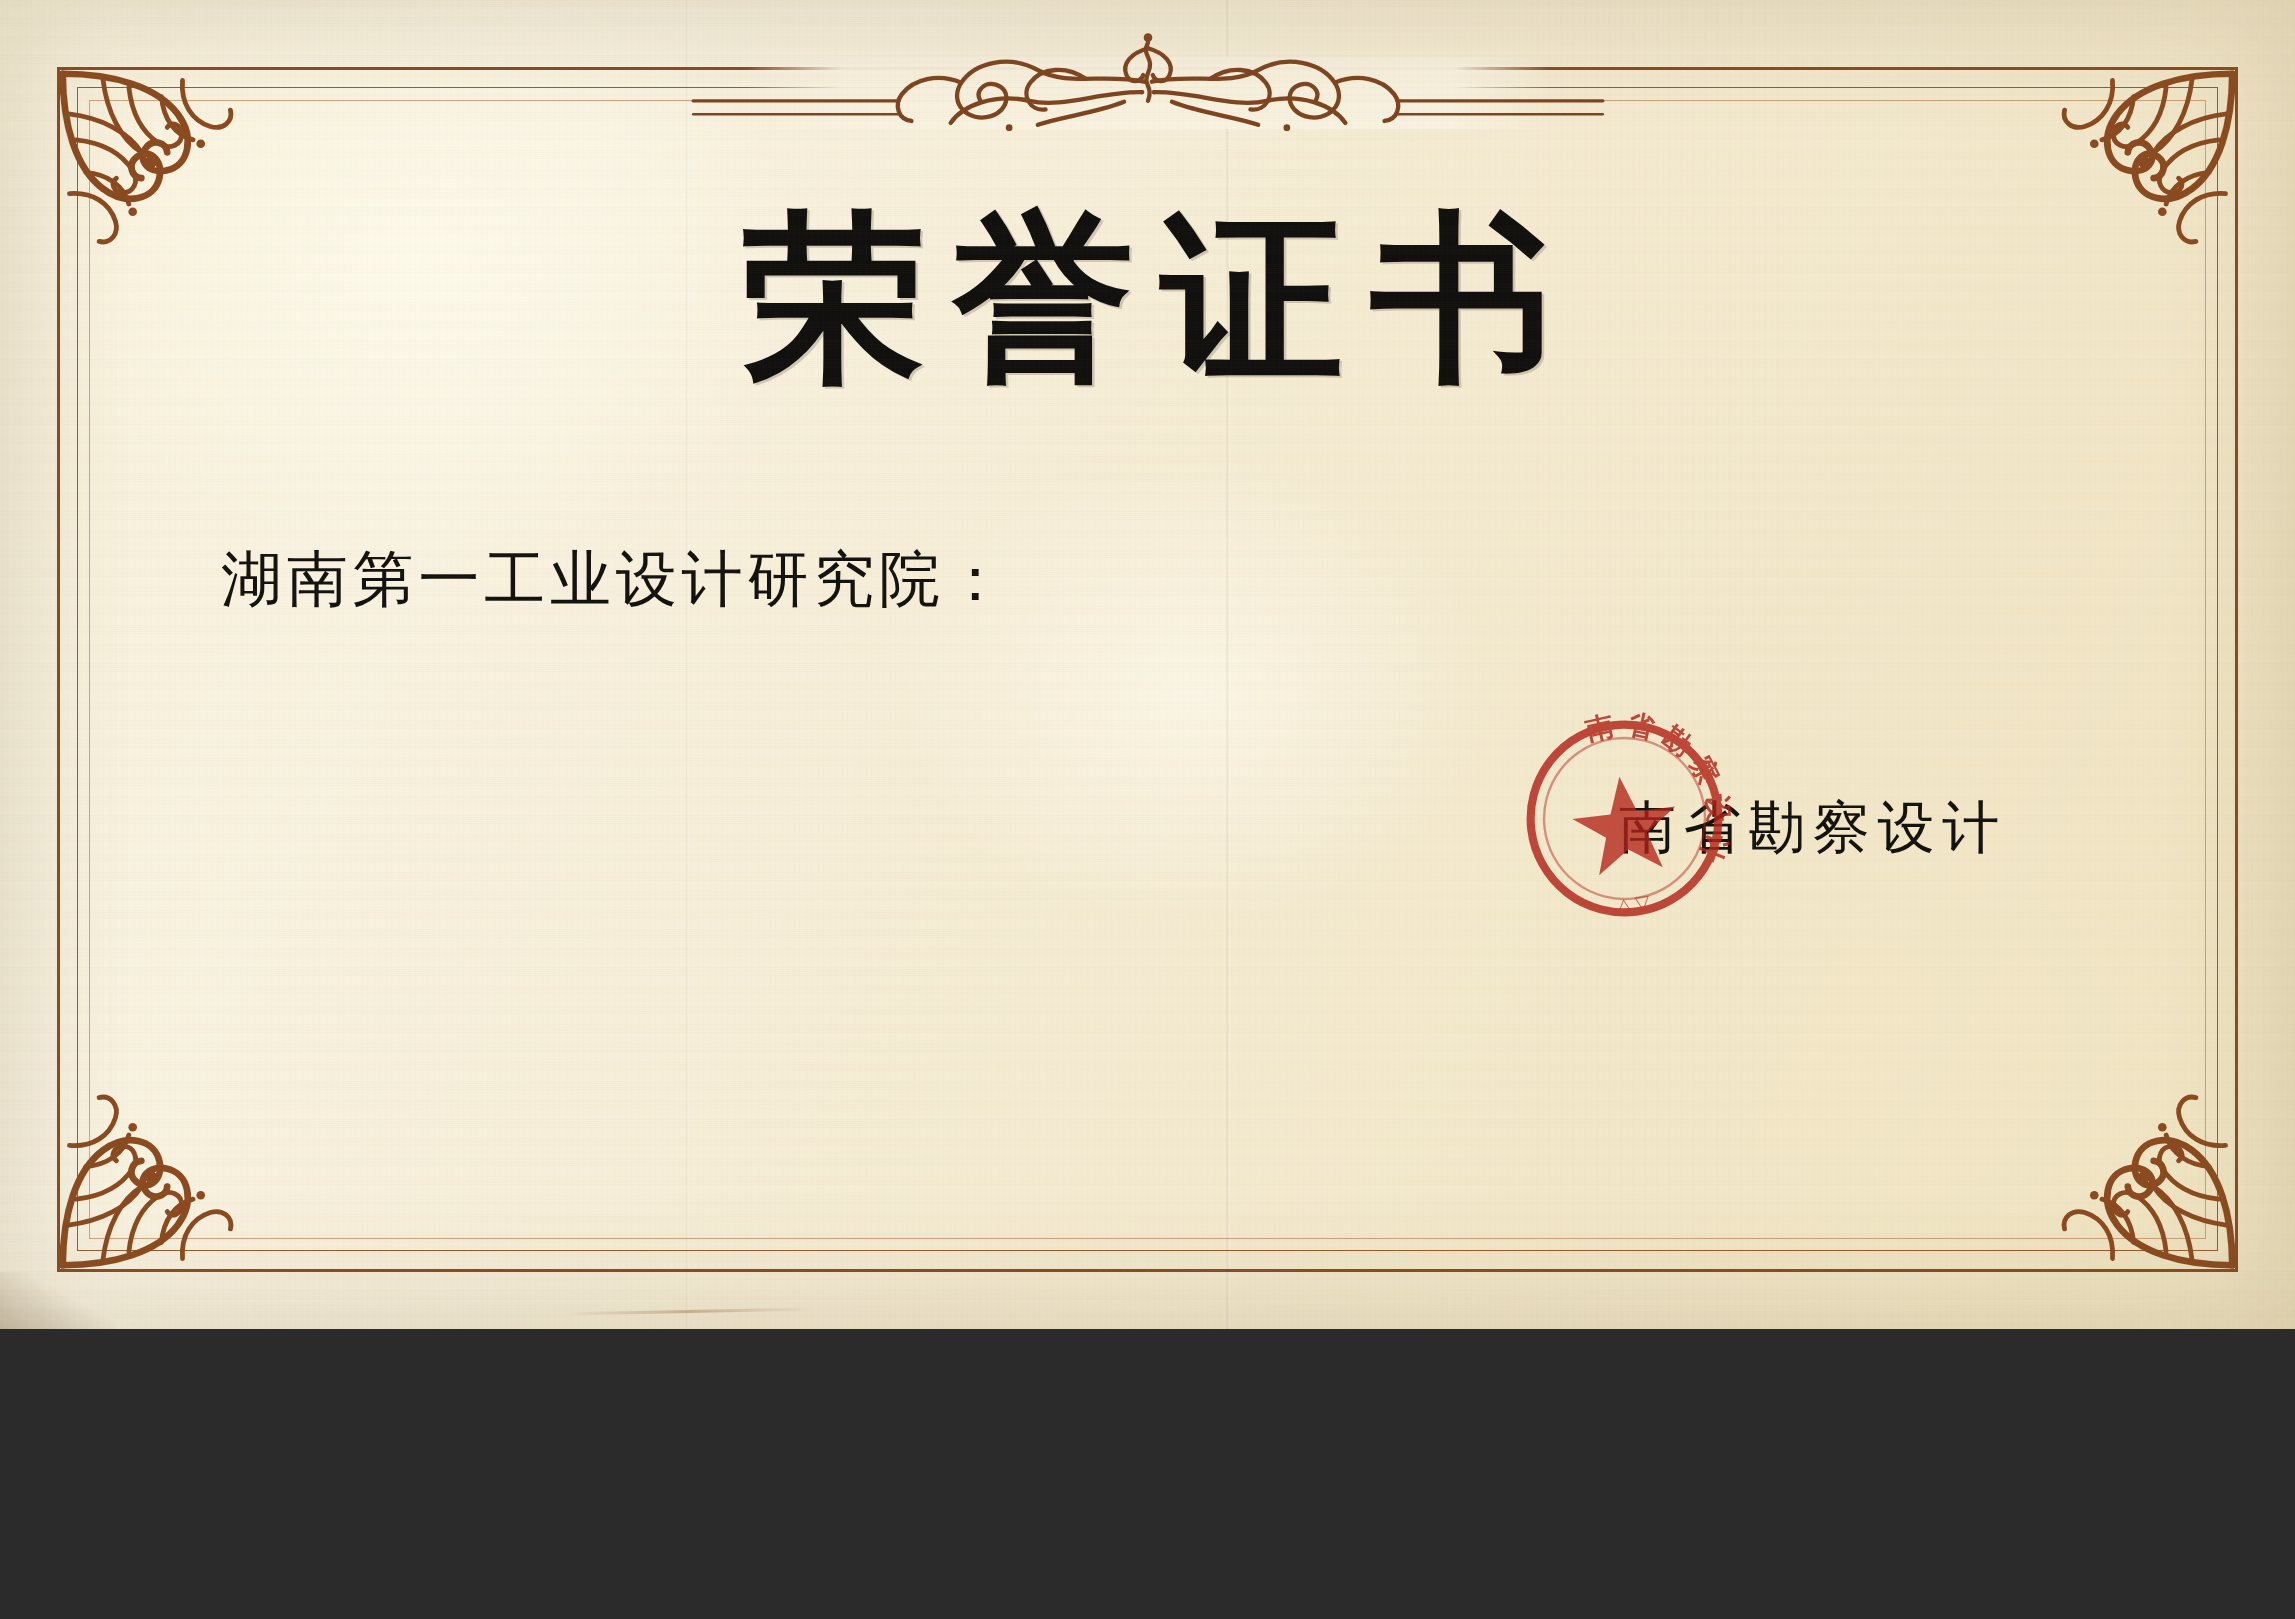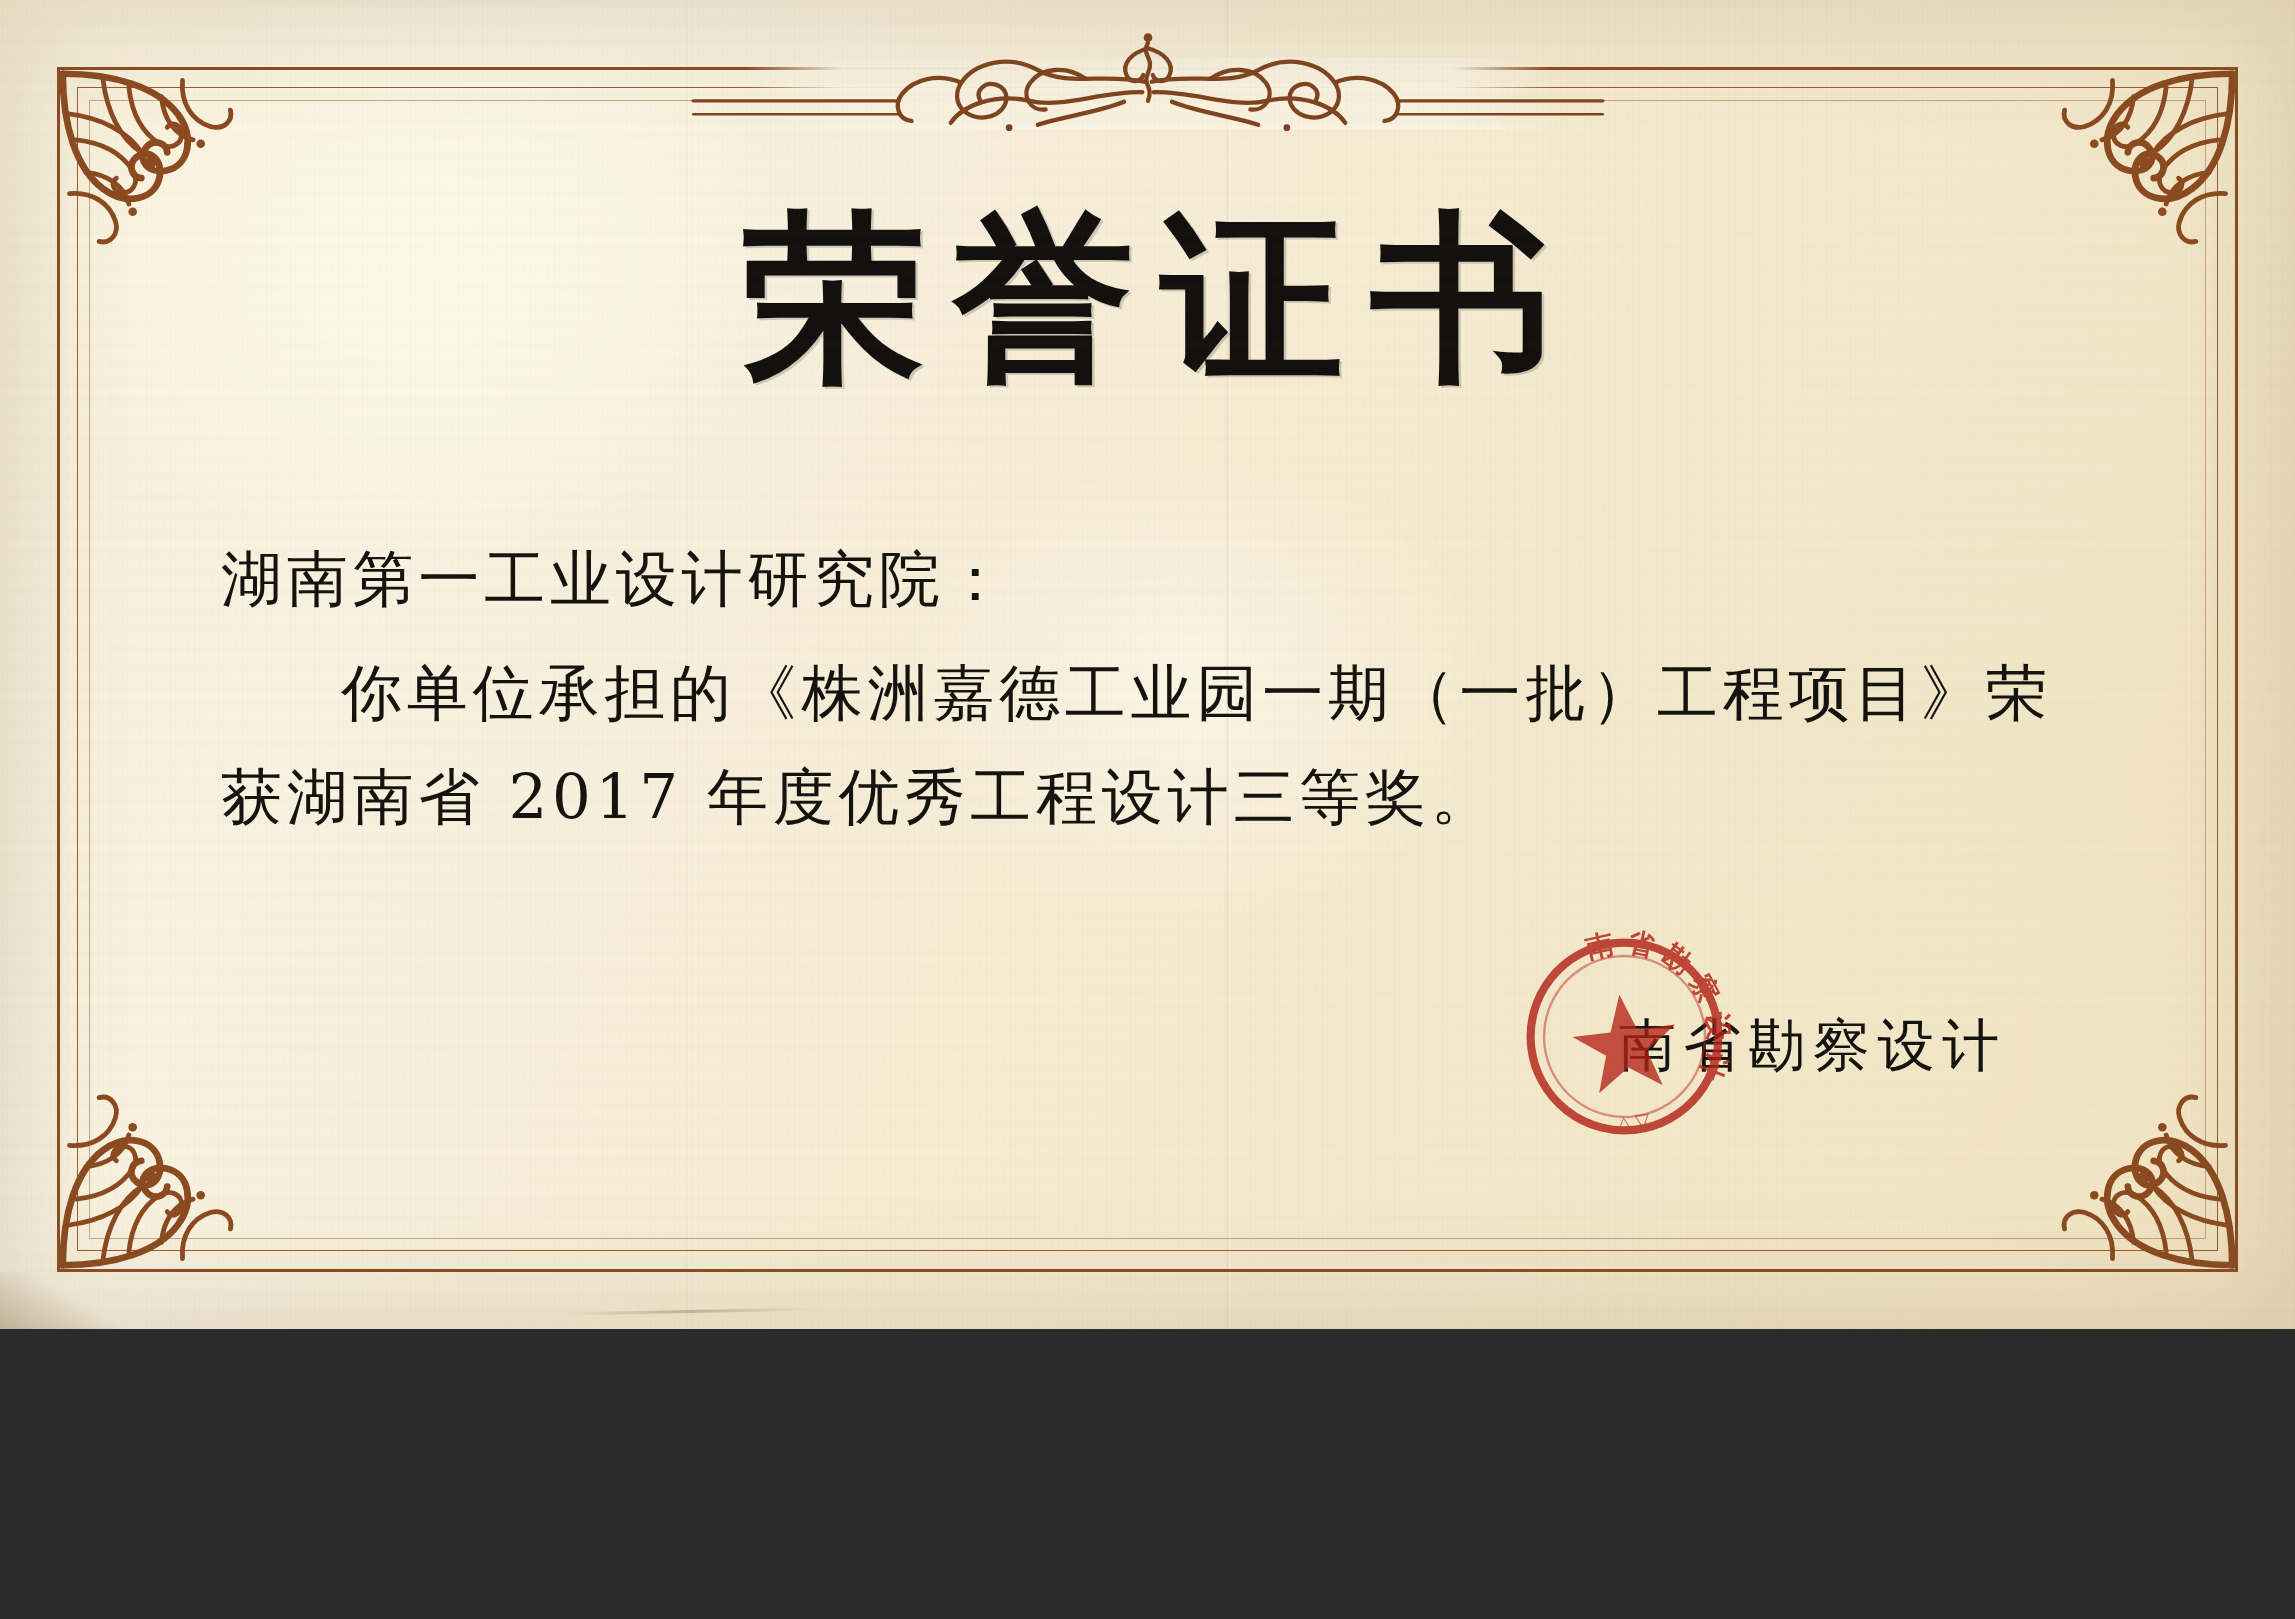--- a/index.html
+++ b/index.html
@@ -291,21 +291,20 @@
       <circle cx="158" cy="300" r="9" fill="currentColor" stroke="none"></circle>
     </svg>
   </div>
 
   <div class="content">
 
     <div class="cert-title">荣誉证书</div>
 
     <div class="body-block">
       <p class="salutation">湖南第一工业设计研究院：</p>
-      <p class="para">你单位承担的《株洲嘉德工业园一期（一批）工程项目》荣获湖南省 2017 年度优秀工程设计三等奖。</p>
     </div>
 
     <div class="date-row">
       <div class="seal">
         <svg viewBox="0 0 520 520" xmlns="http://www.w3.org/2000/svg" style="font-size:120px">
           <defs>
             <path id="sealring" d="M260,260 m-176,0 a176,176 0 1,1 352,0 a176,176 0 1,1 -352,0"></path>
           </defs>
           <circle cx="260" cy="260" r="196" fill="none" stroke="currentColor" stroke-width="17"></circle>
           <circle cx="260" cy="260" r="168" fill="none" stroke="currentColor" stroke-width="5" opacity=".55"></circle>

